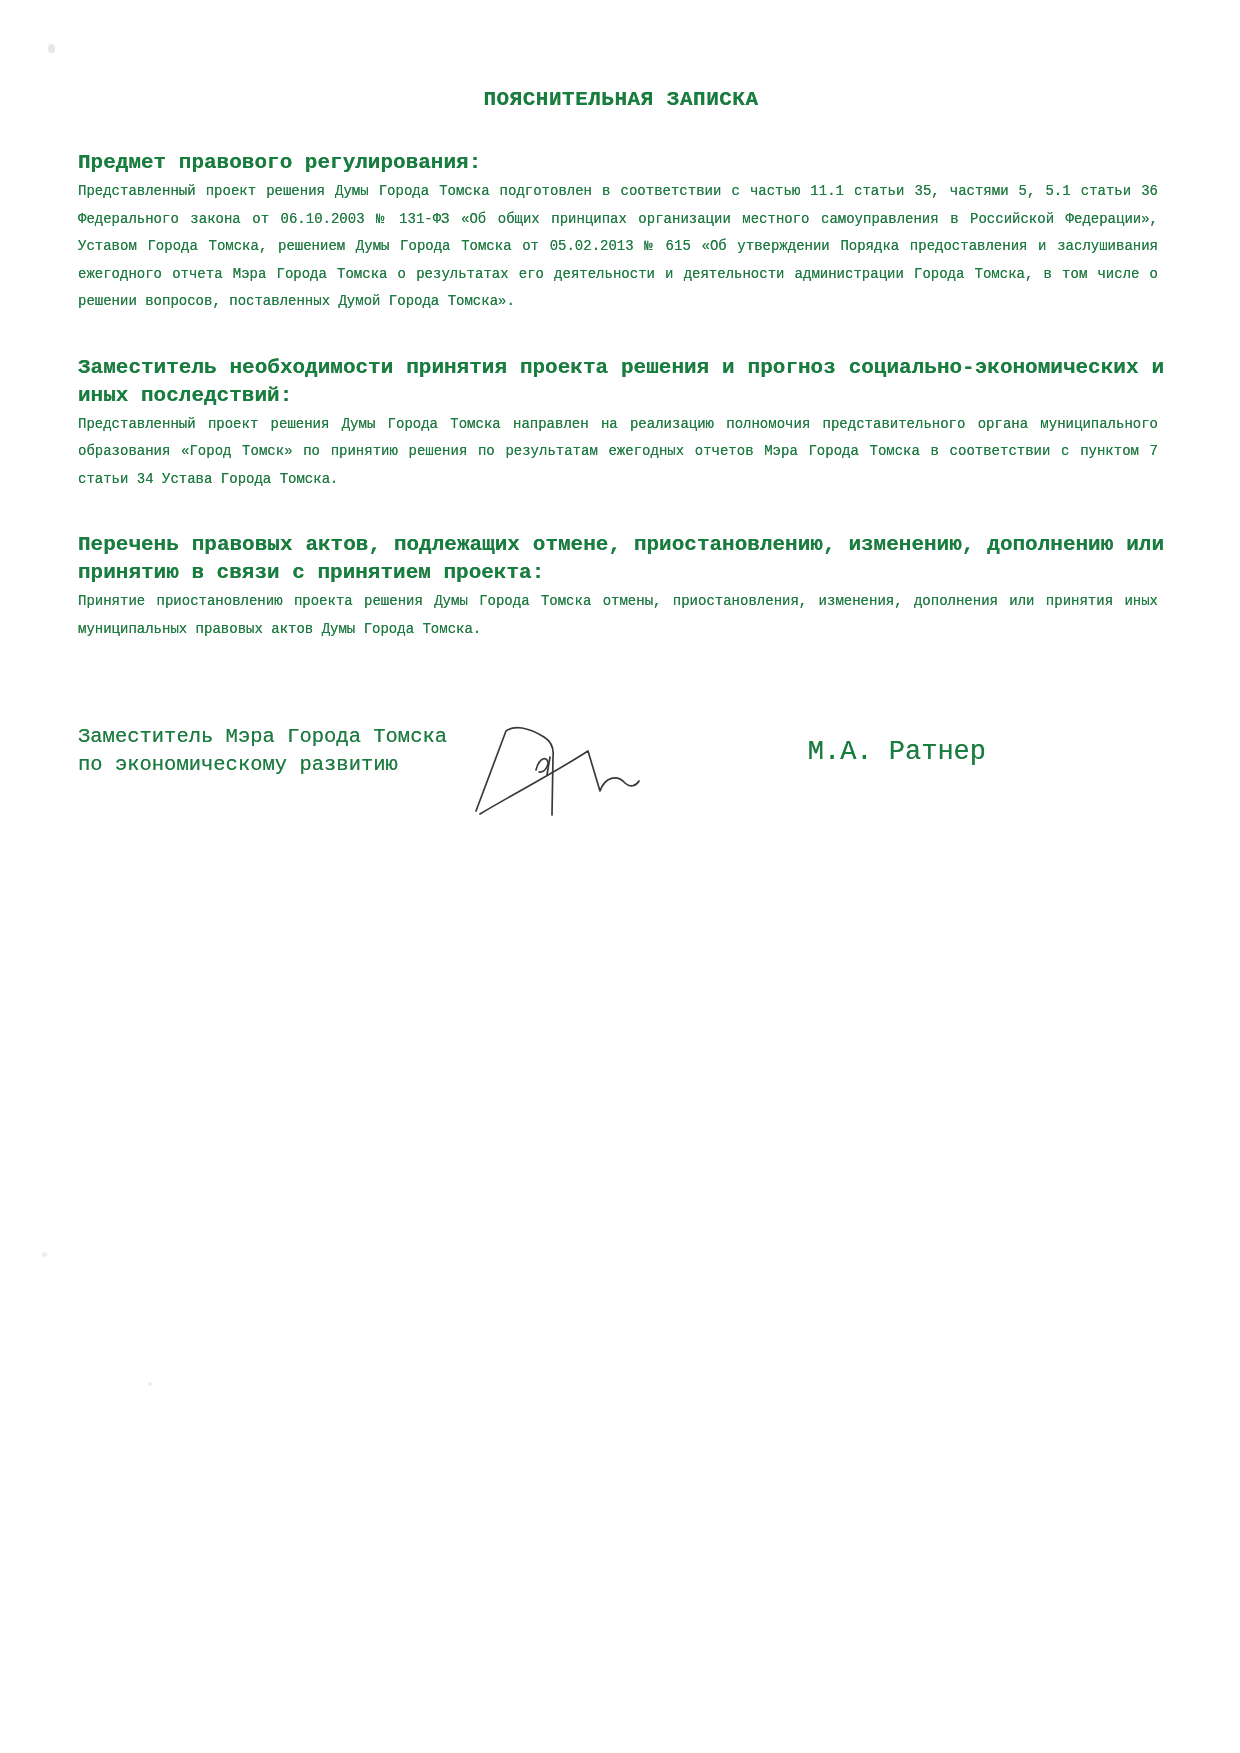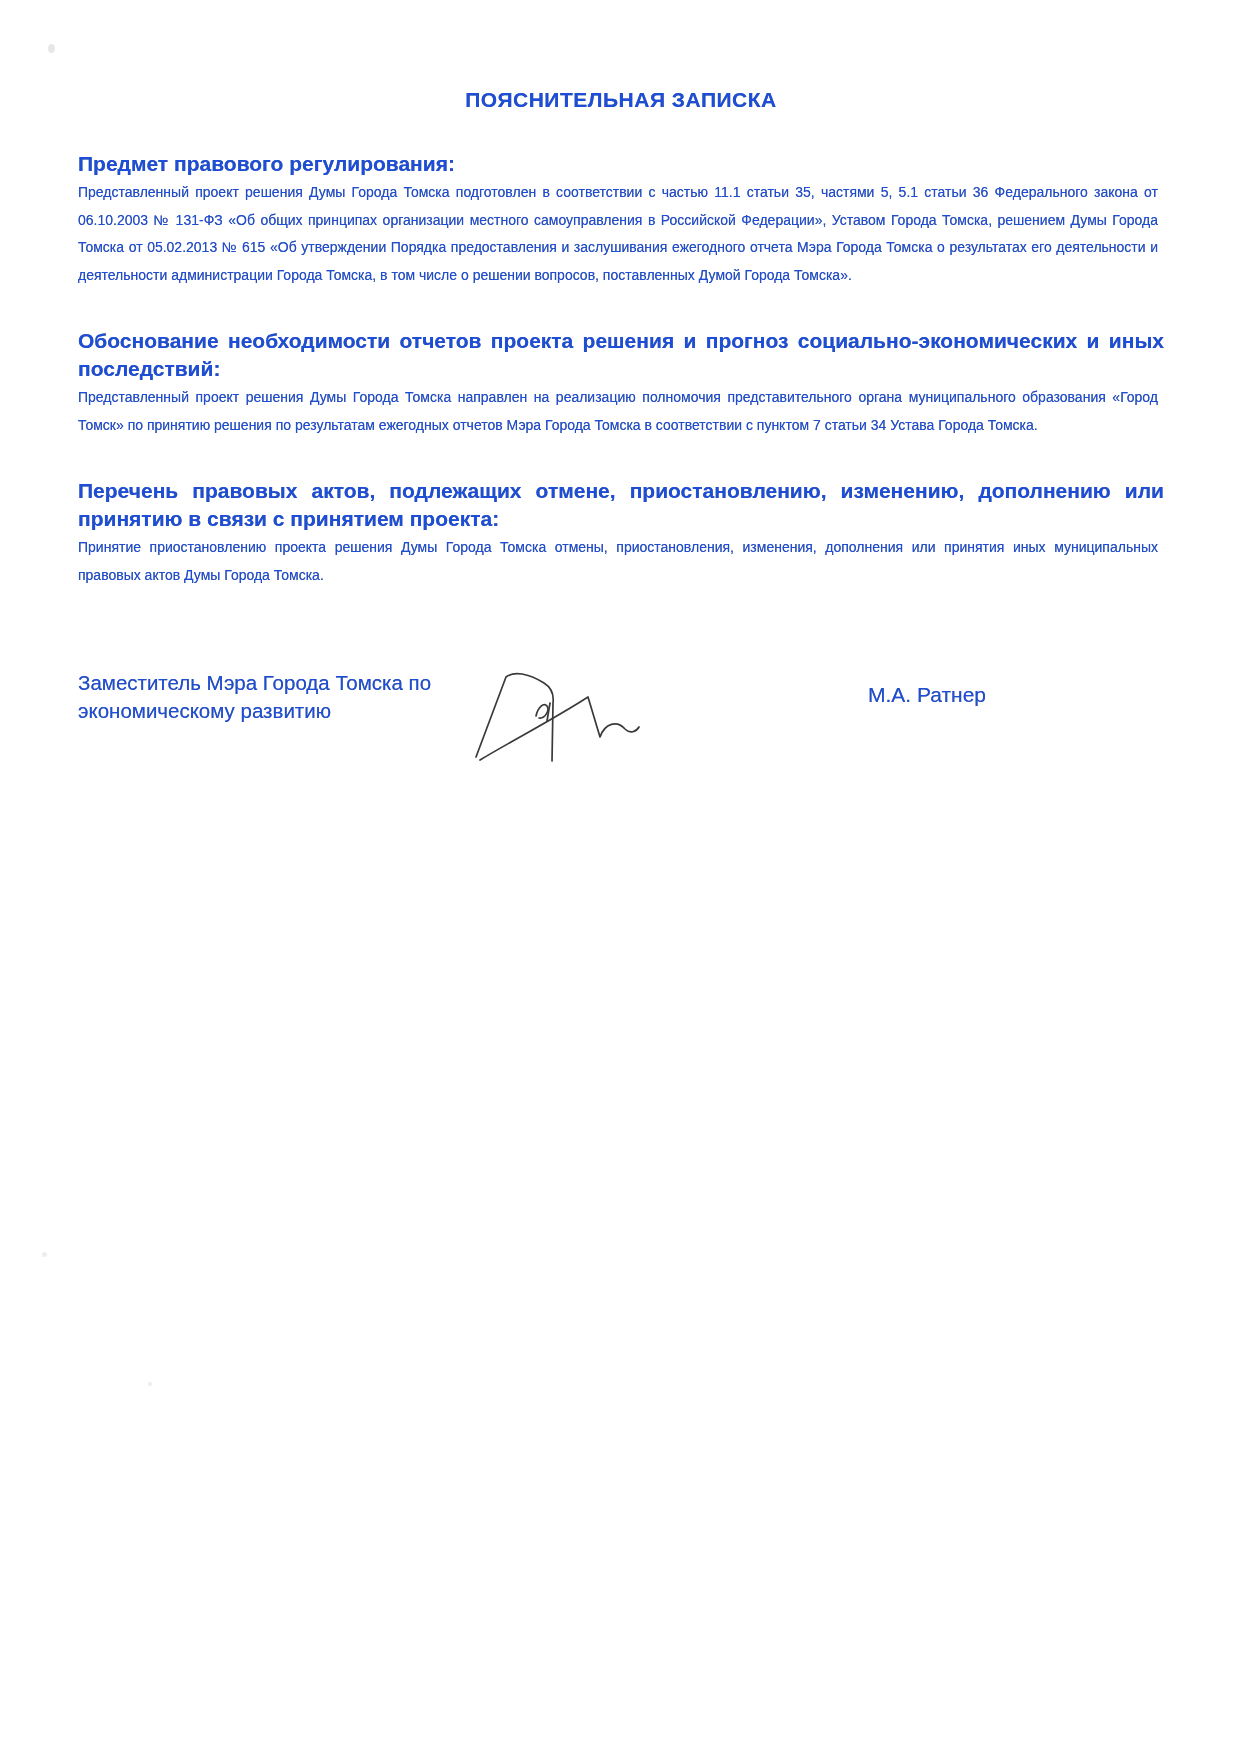--- a/index.html
+++ b/index.html
@@ -6,22 +6,22 @@
     margin: 0;
     padding: 0;
     background: #ffffff;
   }
   .page {
     position: relative;
     width: 1240px;
     height: 1400px;
     background: #ffffff;
     overflow: hidden;
-    font-family: Liberation Sans, sans-serif;
-    color: #1d4ed8;
+    font-family: Liberation Mono, monospace;
+    color: #15803d;
     text-shadow: 0 0 0.5px rgba(20,20,20,0.55);
   }
   .content {
     position: absolute;
     left: 78px;
     top: 88px;
     width: 1086px;
   }
   .doc-title {
     margin: 0 0 4px 0;
@@ -64,21 +64,21 @@
   }
   .sig-position {
     width: 380px;
     font-size: 20.5px;
     line-height: 28px;
   }
   .sig-name {
     margin-left: auto;
     margin-right: 178px;
     margin-top: 14px;
-    font-size: 21px;
+    font-size: 27px;
     white-space: nowrap;
   }
   .speck {
     position: absolute;
     background: #b9b9b9;
     border-radius: 50%;
   }
   .speck.s1 { left: 48px; top: 44px; width: 7px; height: 9px; opacity: 0.35; }
   .speck.s2 { left: 42px; top: 1252px; width: 5px; height: 5px; opacity: 0.25; }
   .speck.s3 { left: 148px; top: 1382px; width: 4px; height: 4px; opacity: 0.25; }
@@ -103,21 +103,21 @@
 
     <h1 class="doc-title">ПОЯСНИТЕЛЬНАЯ ЗАПИСКА</h1>
 
 
     <section class="block">
       <h2 class="sec-heading short">Предмет правового регулирования:</h2>
       <p class="sec-body">Представленный проект решения Думы Города Томска подготовлен в соответствии с частью 11.1 статьи 35, частями 5, 5.1 статьи 36 Федерального закона от 06.10.2003 № 131-ФЗ «Об общих принципах организации местного самоуправления в Российской Федерации»,  Уставом Города Томска, решением Думы Города Томска от 05.02.2013 № 615 «Об утверждении Порядка предоставления и заслушивания ежегодного отчета Мэра Города Томска о результатах его деятельности и деятельности администрации Города Томска, в том числе о решении вопросов, поставленных Думой Города Томска».</p>
     </section>
 
     <section class="block">
-      <h2 class="sec-heading">Обоснование необходимости отчетов проекта решения и прогноз социально-экономических и иных последствий:</h2>
+      <h2 class="sec-heading">Заместитель необходимости принятия проекта решения и прогноз социально-экономических и иных последствий:</h2>
       <p class="sec-body">Представленный проект решения Думы Города Томска направлен на реализацию полномочия представительного органа муниципального образования «Город Томск» по принятию решения по результатам ежегодных отчетов Мэра Города Томска в соответствии с пунктом 7 статьи 34 Устава Города Томска.</p>
     </section>
 
     <section class="block">
       <h2 class="sec-heading">Перечень правовых актов, подлежащих отмене, приостановлению, изменению, дополнению или принятию в связи с принятием проекта:</h2>
       <p class="sec-body">Принятие приостановлению проекта решения Думы Города Томска отмены, приостановления, изменения, дополнения или принятия иных муниципальных правовых актов Думы Города Томска.</p>
     </section>
 
     <div class="sig-row">
       <div class="sig-position">Заместитель Мэра Города Томска по экономическому развитию</div>

